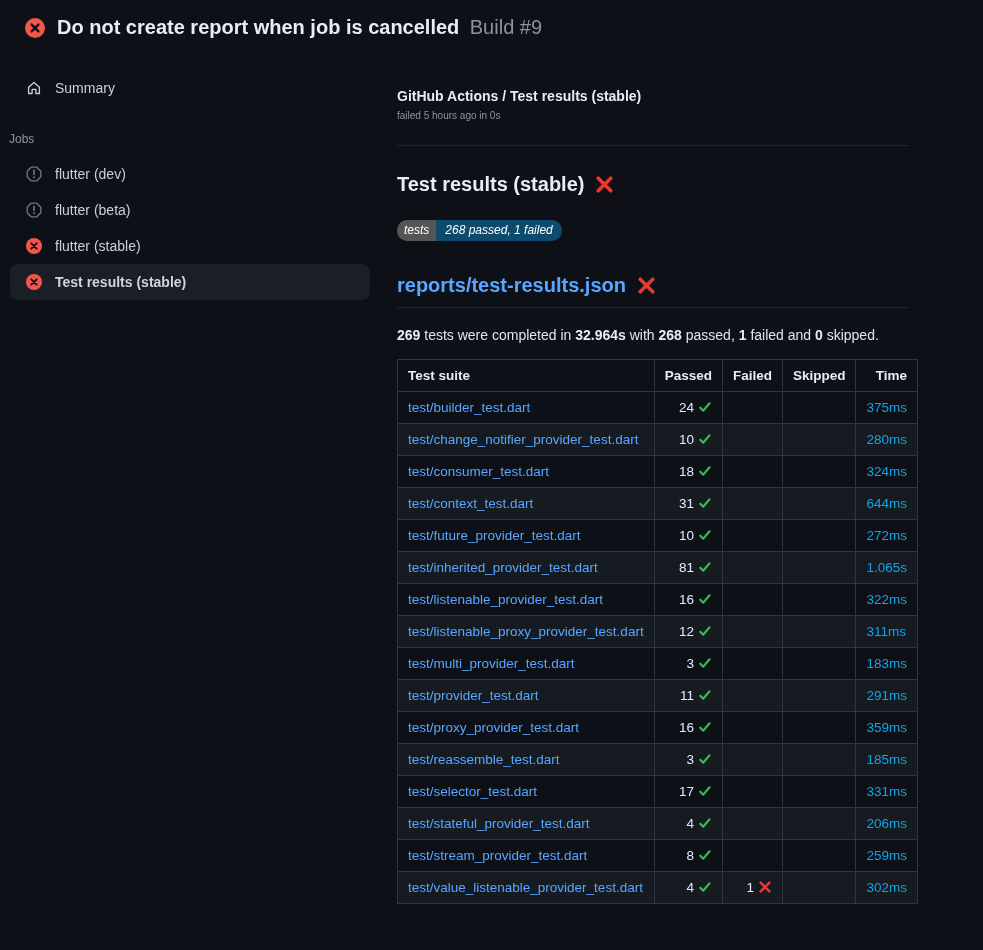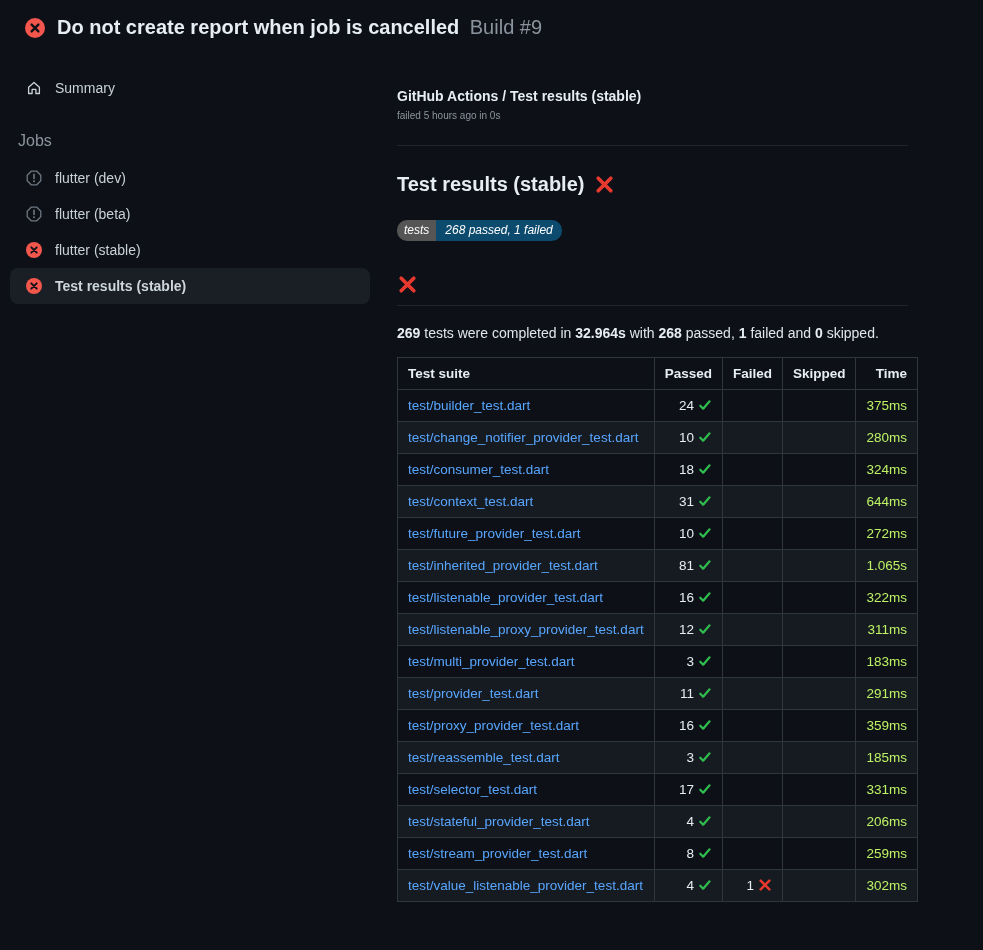--- a/index.html
+++ b/index.html
@@ -15,21 +15,21 @@
   .page-header { display:flex; align-items:center; gap:12px; padding:16px 0 12px 25px; }
   .page-header .status-ico { width:20px; height:20px; flex:0 0 auto; }
   .page-title { font-size:20px; font-weight:bold; color:#e6edf3; }
   .build-no { font-size:20px; color:#8b949e; font-weight:normal; margin-left:6px; }
 
   
   .sidebar { position:absolute; left:0; top:70px; width:380px; }
   .side-item { display:flex; align-items:center; gap:13px; padding:10px 16px; margin:0 10px; border-radius:8px; cursor:pointer; }
   .side-item .ico { width:16px; height:16px; flex:0 0 auto; display:inline-flex; }
   .side-item .lbl { font-size:14px; color:#c9d1d9; }
-  .jobs-heading { font-size:16px; color:#8b949e; padding:26px 0 10px 18px; }
+  .jobs-heading { font-size:12px; color:#8b949e; padding:26px 0 10px 9px; }
   .side-item.selected { background:#1a1f26; }
   .side-item.selected .lbl { color:#cdd5dd; font-weight:bold; }
 
   
   .main { position:absolute; left:397px; top:80px; width:511px; }
   .crumb { font-size:14px; font-weight:bold; color:#e6edf3; margin-top:8px; }
   .run-meta { font-size:10px; color:#8b949e; margin-top:6px; }
   .rule { border:none; border-top:1px solid #21262d; margin-top:24px; }
   .sec-title { display:flex; align-items:center; gap:10px; margin-top:27px; font-size:20px; font-weight:bold; color:#e6edf3; }
   .xmark-lg { width:21px; height:21px; display:inline-flex; }
@@ -42,21 +42,21 @@
   .summary { font-size:14px; color:#dfe6ed; margin-top:19px; }
   .summary strong { color:#e6edf3; }
 
   
   table { border-collapse:collapse; margin-top:16px; font-size:13.5px; table-layout:fixed; }
   th, td { border:1px solid #30363d; padding:8px 10px; }
   th { color:#e6edf3; font-weight:bold; text-align:right; }
   th.c-suite { text-align:left; }
   td { color:#cdd5dd; }
   td.num { text-align:right; white-space:nowrap; color:#e6edf3; }
-  td.time { text-align:right; color:#bef264; }
+  td.time { color:#0ea5e9; }
   tbody tr:nth-child(even) { background:#161b22; }
   td a { color:#58a6ff; text-decoration:none; cursor:pointer; }
   .mini-ico { width:14px; height:14px; display:inline-block; vertical-align:-2px; margin-left:4px; }
 </style>
 </head>
 <body>
 
 <div class="page-header">
   <span class="status-ico">
     <svg viewBox="0 0 16 16" width="20" height="20">
@@ -135,20 +135,21 @@
       </svg>
     </span>
   </div>
 
   <div class="badge">
     <span class="k">tests</span>
     <span class="v">268 passed, 1 failed</span>
   </div>
 
   <div class="file-title">
+    <a>reports/test-results.json</a>
     <span class="xmark-lg">
       <svg viewBox="0 0 16 16" width="21" height="21">
         <path d="M3.2 3.2l9.6 9.6M12.8 3.2l-9.6 9.6" stroke="#e8392f" stroke-width="2.8" stroke-linecap="round"></path>
       </svg>
     </span>
   </div>
   <hr class="rule2">
 
   <p class="summary"><strong>269</strong><span> tests were completed in </span><strong>32.964s</strong><span> with </span><strong>268</strong><span> passed, </span><strong>1</strong><span> failed and </span><strong>0</strong><span> skipped.</span></p>
 

